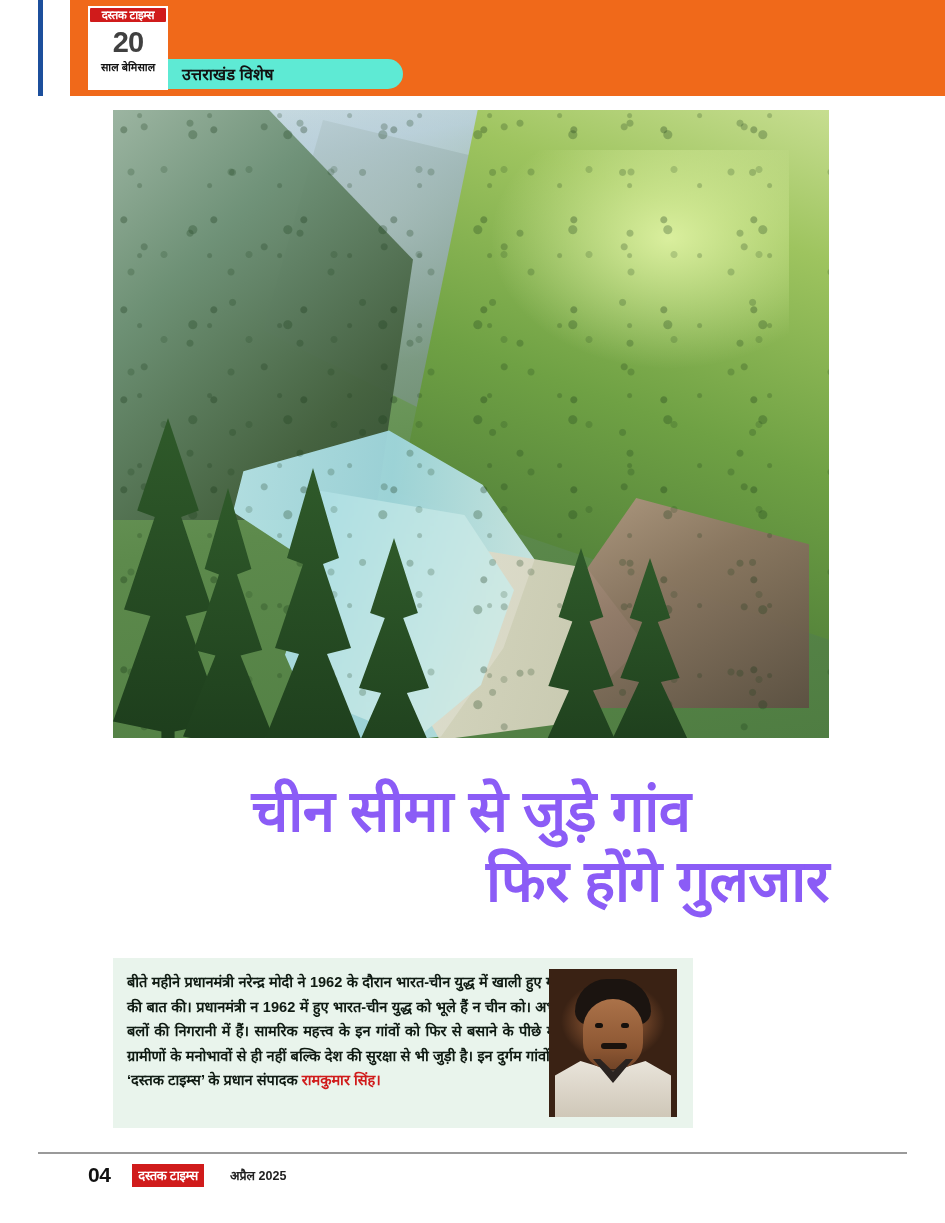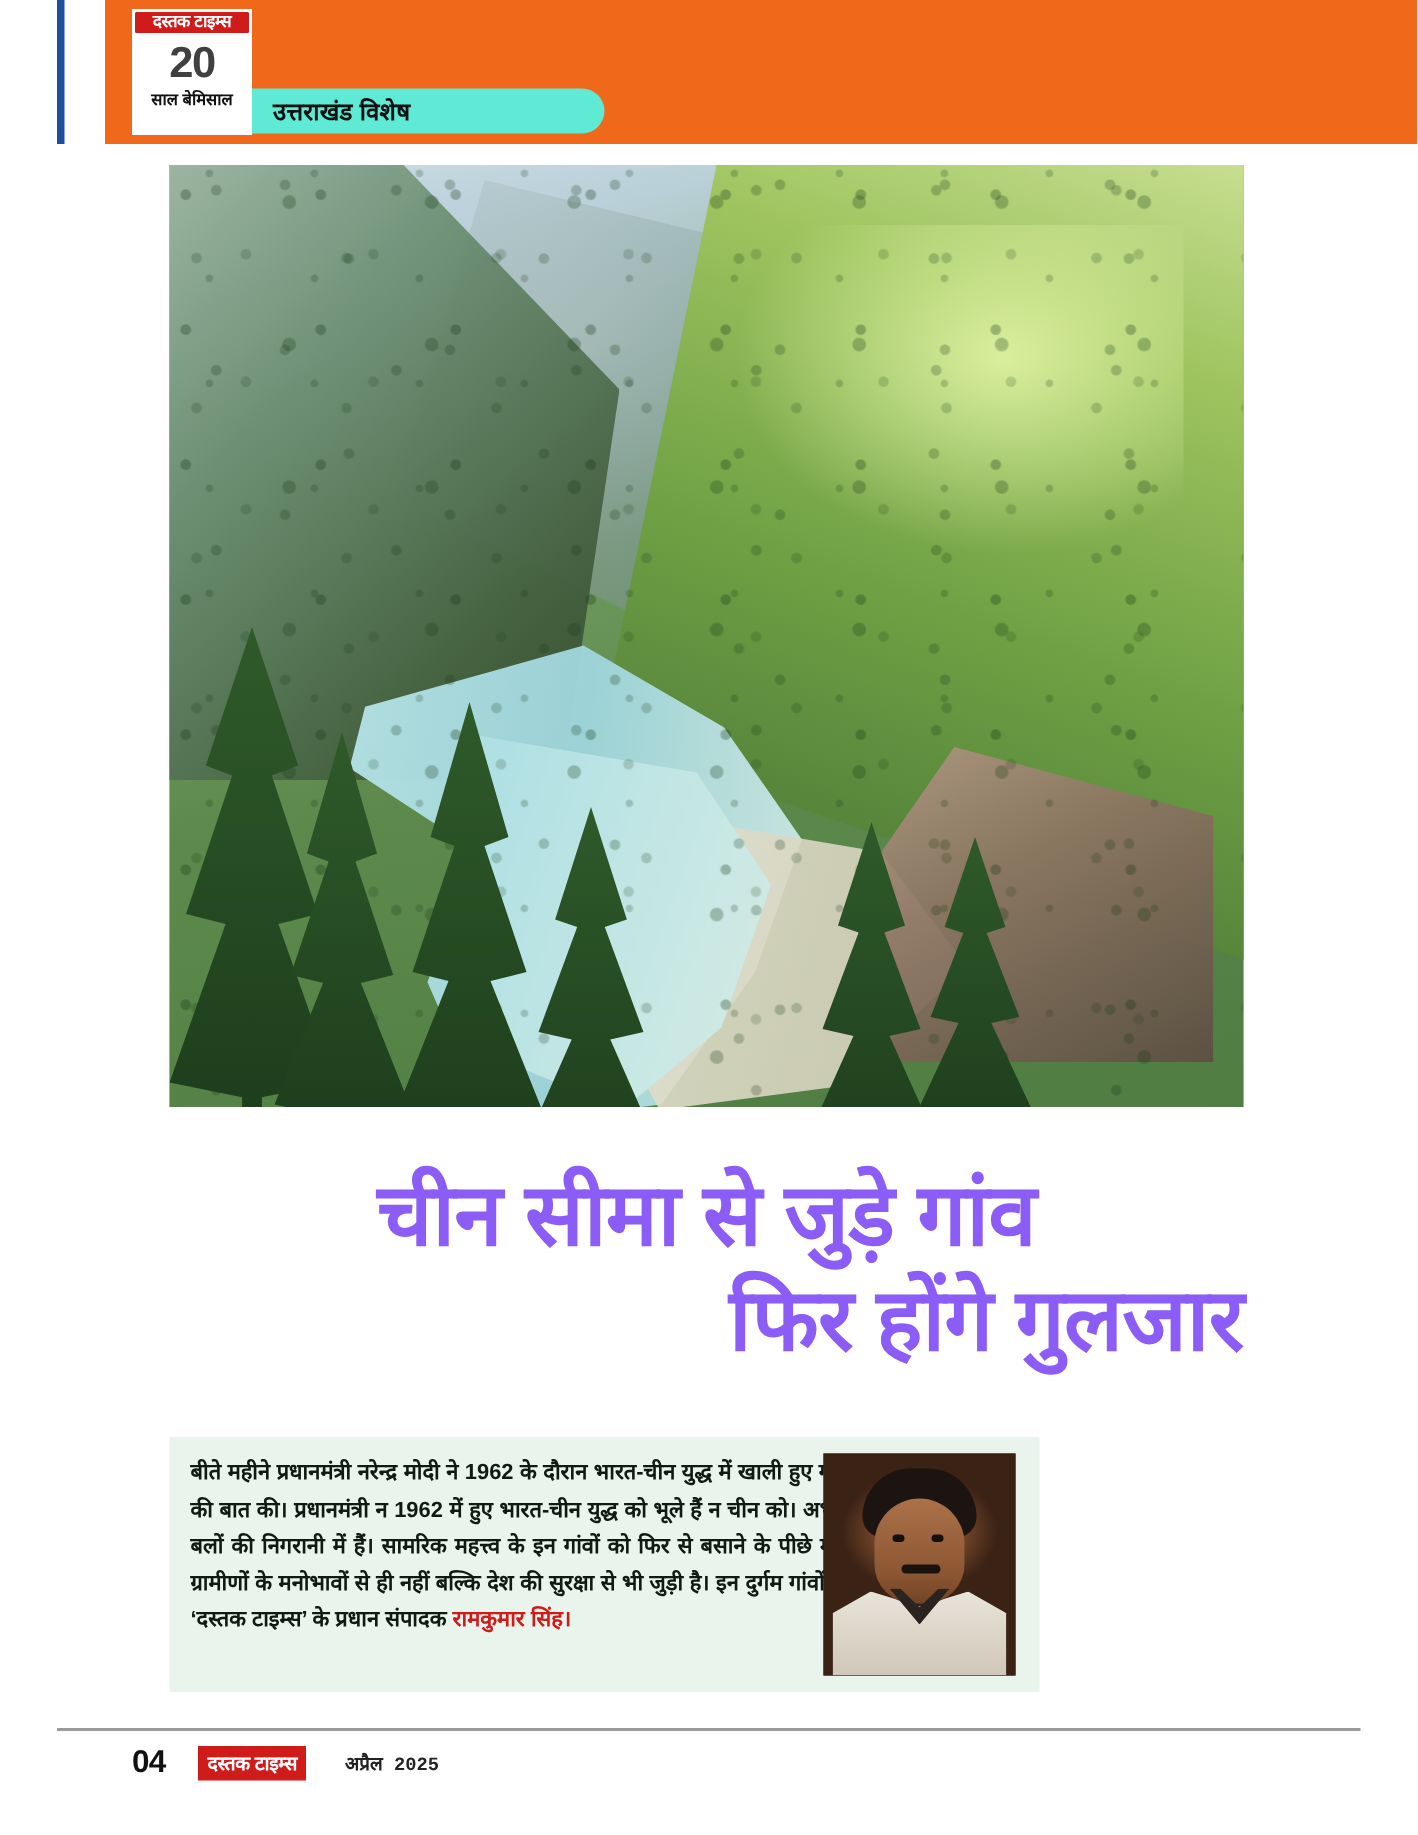--- a/index.html
+++ b/index.html
@@ -297,21 +297,20 @@
     font-size: 13px;
     font-weight: bold;
     padding: 2px 6px 3px 6px;
     letter-spacing: -0.3px;
   }
   .footer-date {
     font-size: 12.5px;
     font-weight: bold;
     color: #222222;
     margin-left: 4px;
-    font-family: Liberation Mono, monospace;
   }
 </style>
 </head>
 <body>
 
 <div class="header">
   <div class="header-orange"></div>
   <div class="header-white-left"></div>
   <div class="header-blue-rule"></div>
 

